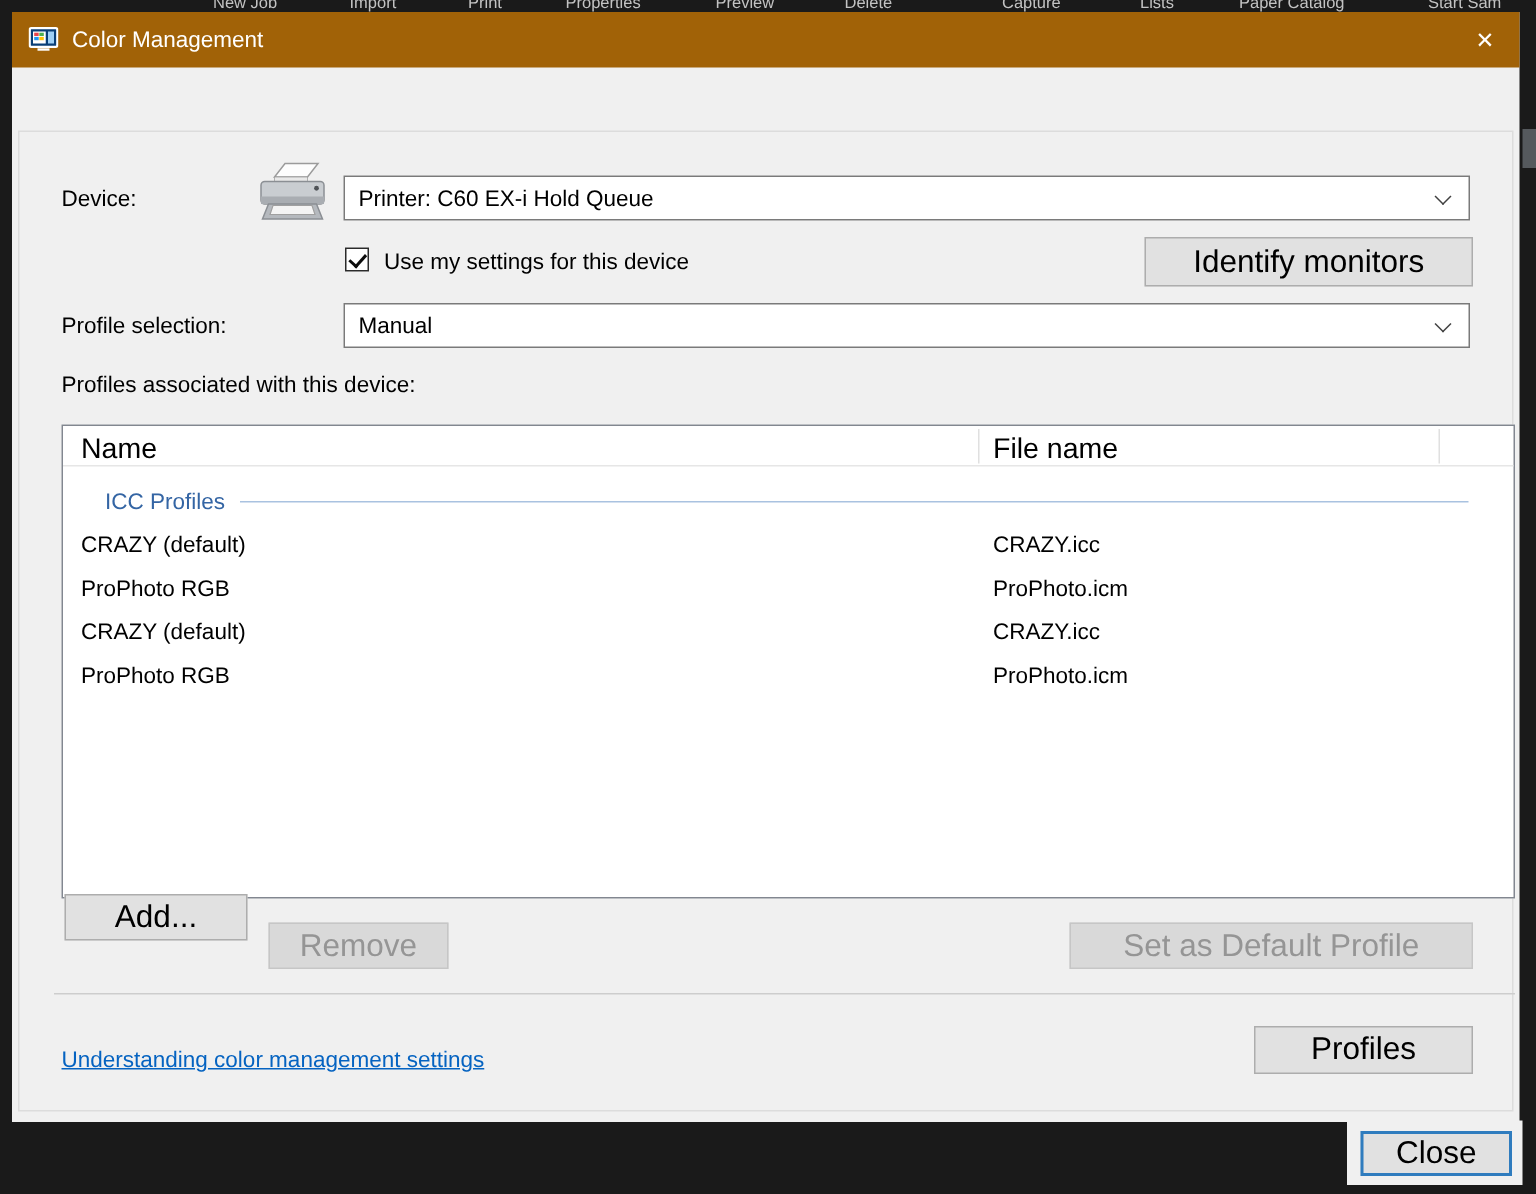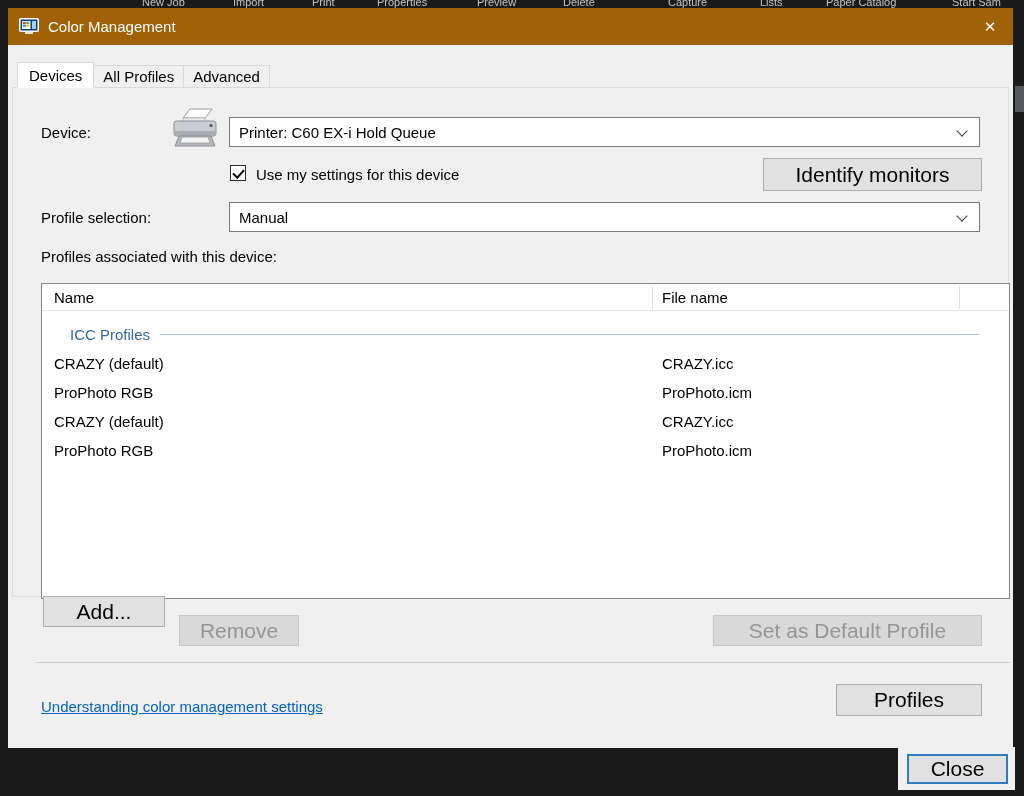--- a/index.html
+++ b/index.html
@@ -39,21 +39,21 @@
              display:flex; align-items:center; justify-content:center; cursor:pointer; }
 
   
   .tabs { position:absolute; left:9px; top:54px; height:26px; display:flex; align-items:flex-end; z-index:5; }
   .tab { height:23px; display:flex; align-items:center; padding:0 9px; background:#f0f0f0;
          border:1px solid #d9d9d9; font-size:15px; cursor:pointer; }
   .tab + .tab { margin-left:-1px; }
   .tab.active { height:26px; background:#ffffff; border-bottom:1px solid #ffffff;
                 position:relative; z-index:6; padding:0 11px; }
 
-  .tab-panel { position:absolute; left:4px; top:79px; width:997px; height:510px;
+  .tab-panel { position:absolute; left:4px; top:79px; width:997px; height:654px;
                border:1px solid #dcdcdc; background:#f0f0f0; }
 
   .field-label { position:absolute; font-size:15px; }
   #device-label { left:28px; top:36px; }
   #profile-selection-label { left:28px; top:121px; }
   #assoc-label { left:28px; top:160px; }
 
   .printer-icon { position:absolute; left:154px; top:17px; }
 
   .combo { position:absolute; left:216px; width:751px; height:30px; background:#fff;
@@ -76,21 +76,21 @@
   .btn.disabled { background:#d9d9d9; border-color:#c6c6c6; color:#959595; cursor:default; }
   #identify-btn { left:750px; top:70px; width:219px; height:33px; }
   #add-btn { left:30px; top:508px; width:122px; height:31px; }
   #remove-btn { left:166px; top:527px; width:120px; height:31px; }
   #set-default-btn { left:700px; top:527px; width:269px; height:31px; }
   #profiles-btn { left:823px; top:596px; width:146px; height:32px; }
 
   
   .listview { position:absolute; left:28px; top:195px; width:969px; height:316px;
               background:#fff; border:1px solid #828790; }
-  .lv-header { position:relative; height:27px; border-bottom:1px solid #e6e6e6; font-size:15px; }
+  .lv-header { position:relative; height:27px; border-bottom:1px solid #e6e6e6; font-size:19px; }
   .lv-header .col-name { position:absolute; left:12px; top:5px; cursor:pointer; }
   .lv-header .col-file { position:absolute; left:620px; top:5px; cursor:pointer; }
   .lv-header .divider { position:absolute; top:2px; height:23px; width:1px; background:#e0e0e0; }
   .lv-header .d1 { left:610px; }
   .lv-header .d2 { left:917px; }
   .lv-body { padding-top:9px; }
   .lv-group { height:29px; display:flex; align-items:center; padding-left:28px; padding-right:30px;
               color:#3465a4; font-size:15px; }
   .lv-group .gline { flex:1; height:1px; background:#a9c2e0; margin-left:10px; }
   .lv-row { height:29px; display:flex; align-items:center; font-size:15px; position:relative; cursor:default; }
@@ -137,25 +137,20 @@
         <rect x="13" y="3" width="4" height="8" fill="#9fd0f5"></rect>
         <rect x="6" y="14.2" width="8" height="1.6" fill="#ffffff"></rect>
       </svg>
     </span>
     <span class="title">Color Management</span>
     <div class="close-x">
       <span>✕</span>
     </div>
   </div>
 
-  <div class="tabs">
-    <div class="tab active">Devices</div>
-    <div class="tab">All Profiles</div>
-    <div class="tab">Advanced</div>
-  </div>
 
   <div class="tab-panel">
 
     <span class="field-label" id="device-label">Device:</span>
 
     <span class="printer-icon">
       <svg width="56" height="46" viewBox="0 0 56 46">
         <polygon points="16,13 38,13 45,4 23,4" fill="#fdfdfd" stroke="#9b9b9b" stroke-width="1"></polygon>
         <polygon points="16,13 38,13 38,17 16,17" fill="#e9e9e9" stroke="#9b9b9b" stroke-width="0.5"></polygon>
         <rect x="7" y="16" width="42" height="15" rx="2.5" fill="#c9cdd1" stroke="#8b8f94" stroke-width="1"></rect>

